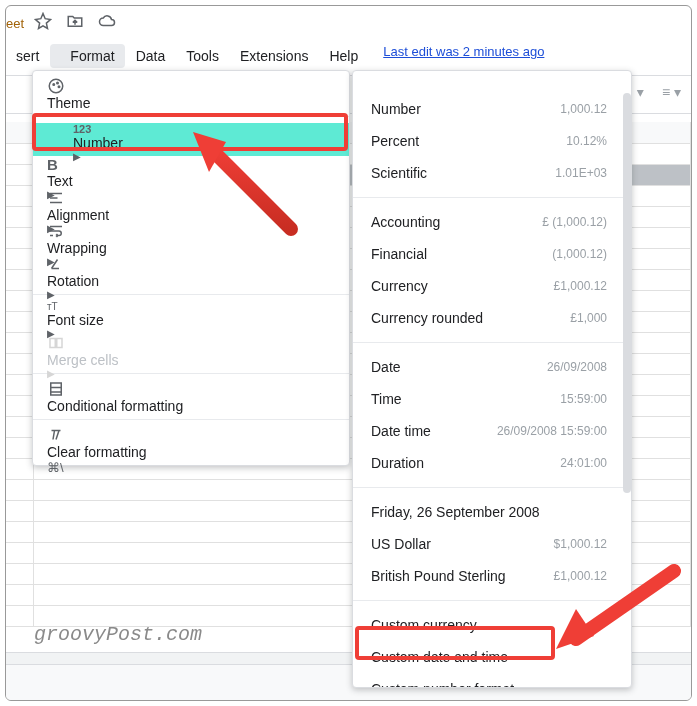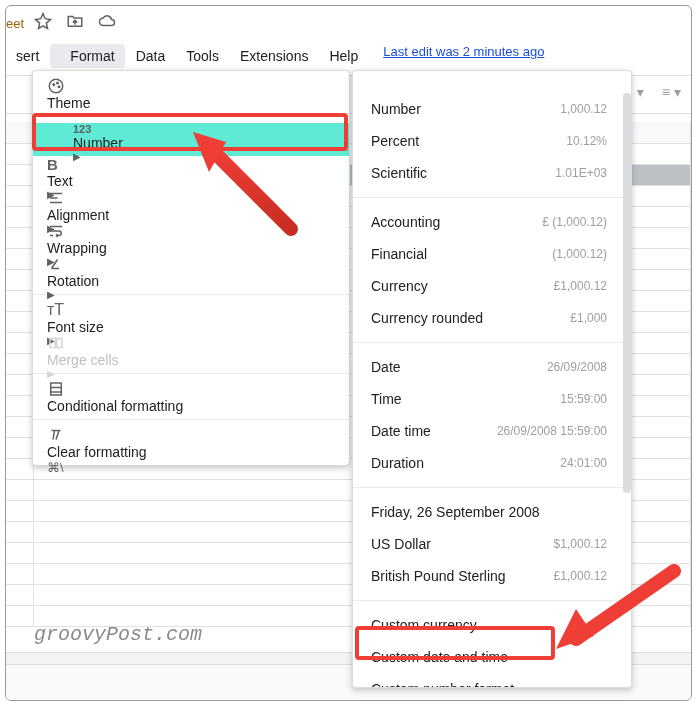--- a/index.html
+++ b/index.html
@@ -263,21 +263,21 @@
       <span class="fm-icon">
           <svg viewBox="0 0 24 24" fill="none" stroke="#5f6368" stroke-width="2">
             <path d="M6 18 L14 6 M6 18h10"></path>
           </svg>
         </span>
       <span class="fm-label">Rotation</span>
       <span class="arrow-r">▶</span>
     </div>
     <div class="fm-sep"></div>
     <div class="fm-item">
-      <span class="fm-icon" style="font-size:16px;">ᴛT</span>
+      <span class="fm-icon" style="font-size:10px;">ᴛT</span>
       <span class="fm-label">Font size</span>
       <span class="arrow-r">▶</span>
     </div>
     <div class="fm-item disabled">
       <span class="fm-icon">
           <svg viewBox="0 0 24 24" fill="none" stroke="#d6d6d6" stroke-width="2">
             <rect x="4" y="6" width="7" height="12"></rect>
             <rect x="13" y="6" width="7" height="12"></rect>
           </svg>
         </span>

